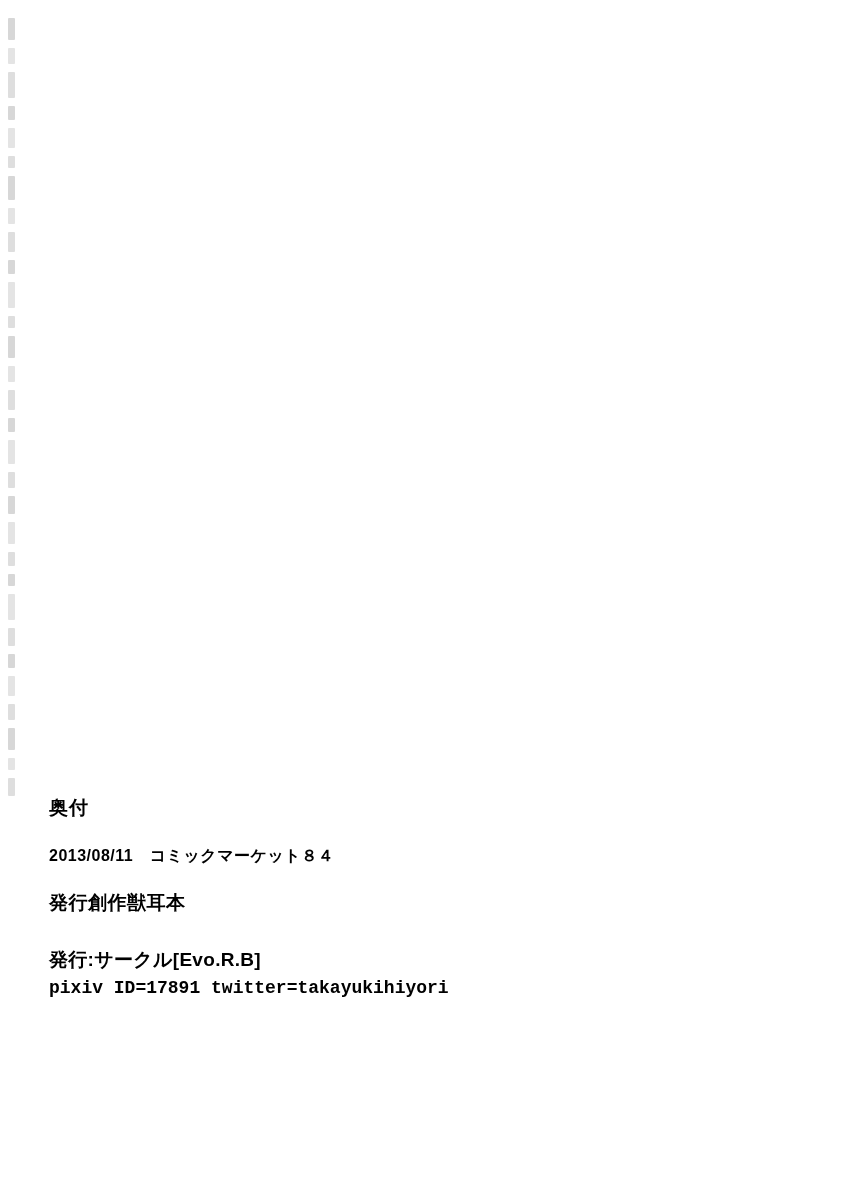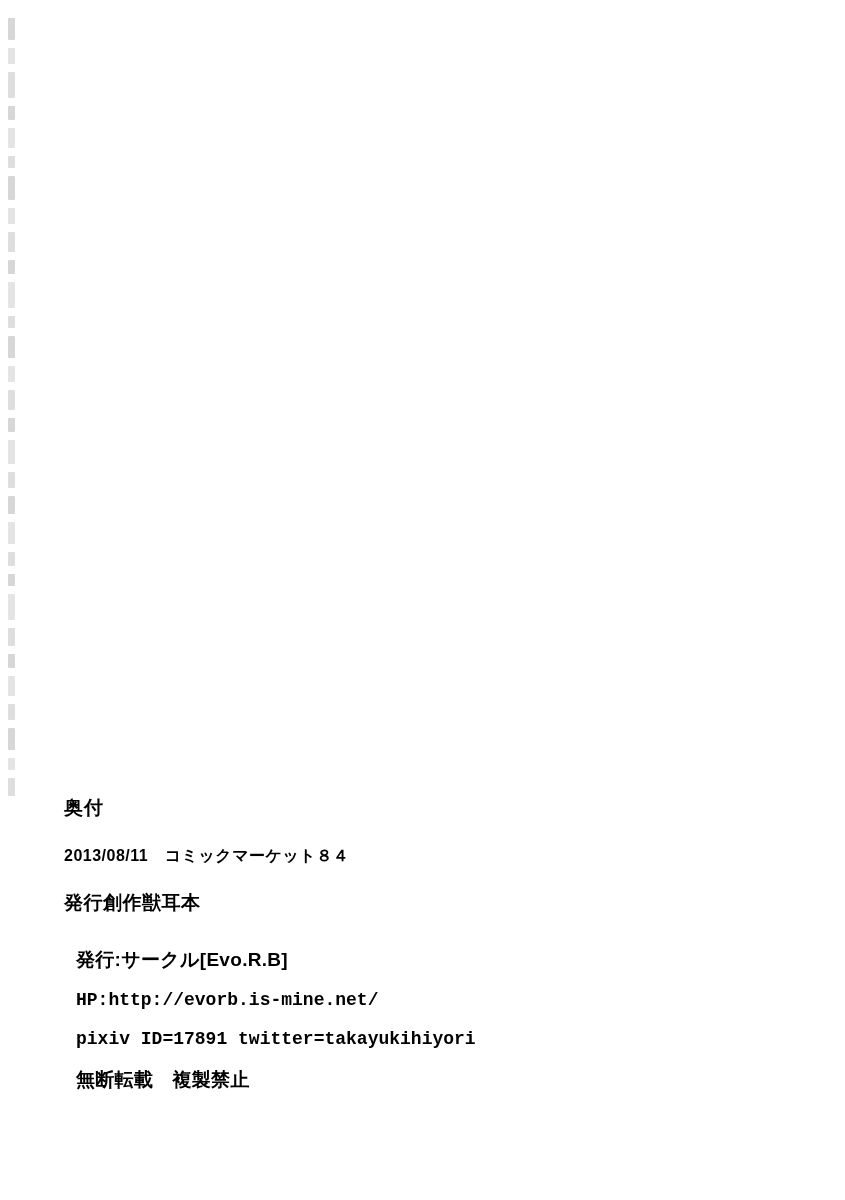--- a/index.html
+++ b/index.html
@@ -27,21 +27,21 @@
   .scan-edge span {
     position: absolute;
     left: 0;
     width: 7px;
     background: #c9c9c9;
     border-radius: 1px;
   }
 
   .colophon {
     position: absolute;
-    left: 64px;
+    left: 49px;
     top: 798px;
     width: 640px;
     color: #000000;
   }
 
   .okuzuke-title {
     font-size: 19px;
     font-weight: bold;
     letter-spacing: 1px;
     line-height: 1.1;
@@ -76,21 +76,21 @@
   }
 
   .credits {
     margin: 0;
   }
   .credit-line {
     font-size: 19px;
     font-weight: bold;
     letter-spacing: 0.3px;
     line-height: 1.52;
-    margin: 12px;
+    margin: 0;
     white-space: pre;
   }
   .credit-line.mono {
     font-family: "Liberation Mono", monospace;
     font-size: 18px;
     font-weight: bold;
     letter-spacing: 0;
   }
   .credit-line.notice {
     margin-top: 2px;
@@ -139,19 +139,17 @@
     <p class="okuzuke-title">奥付</p>
 
     <p class="date-line">2013/08/11　コミックマーケット８４</p>
 
     <div class="work-block">
       <p class="work-kind">発行創作獣耳本</p>
     </div>
 
     <div class="credits">
       <p class="credit-line">発行:サークル[Evo.R.B]</p>
-      <p class="credit-line mono">HP:http://evorb.is-mine.net/</p>
       <p class="credit-line mono">pixiv ID=17891 twitter=takayukihiyori</p>
-      <p class="credit-line notice">無断転載　複製禁止</p>
     </div>
 
   </div>
 </div>
 
 </body></html>

